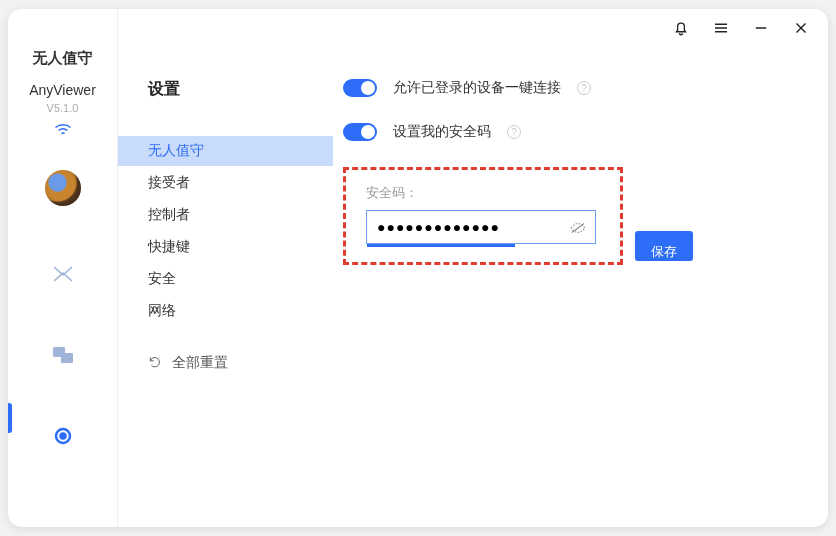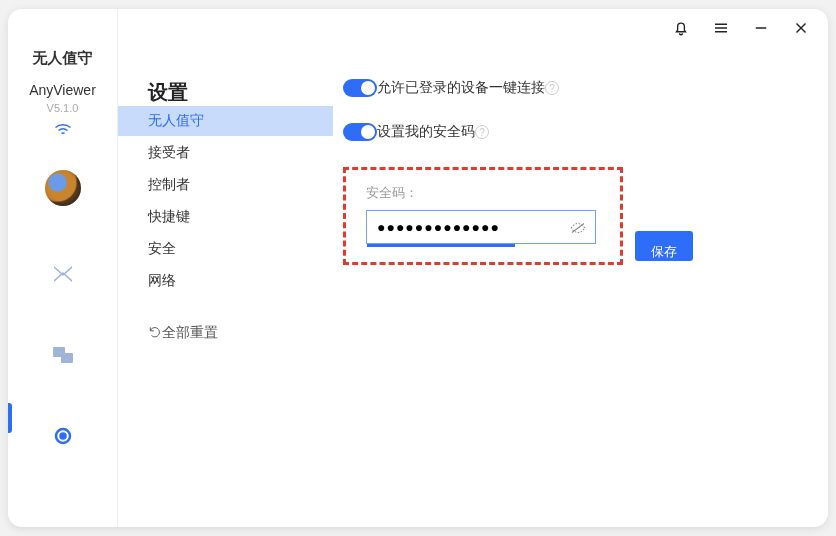--- a/index.html
+++ b/index.html
@@ -42,34 +42,34 @@
   .rail-indicator {
     position:absolute; left:0; width:4px; height:30px; background:#2d6df8; border-radius:0 3px 3px 0;
     top: 394px;
   }
 
   
   .midnav {
     width: 215px; height: 100%; padding: 70px 0 0 0;
     display:flex; flex-direction:column;
   }
-  .midnav h2 { font-size: 20px; color:#222; font-weight:700; padding-left: 30px; }
+  .midnav h2 { font-size: 16px; color:#222; font-weight:700; padding-left: 30px; margin-bottom: 36px; }
   .midnav .mitem {
     height: 30px; display:flex; align-items:center; padding-left: 30px;
     font-size: 14px; color:#333; cursor:pointer; margin-bottom: 2px;
   }
   .midnav .mitem.selected { background:#c9dbfa; color:#2d6df8; font-weight:500; }
-  .midnav .reset { margin-top: 26px; padding-left: 30px; display:flex; align-items:center; font-size:14px; color:#555; cursor:pointer; }
+  .midnav .reset { margin-top: 26px; padding-left: 30px; display:flex; align-items:center; gap:10px; font-size:14px; color:#555; cursor:pointer; }
   .midnav .reset svg { width:14px; height:14px; stroke:#555; stroke-width:1.6; fill:none; }
 
   
   .main { flex:1; padding: 70px 40px 0 10px; }
   .main h2 { font-size: 20px; color:#222; font-weight:700; margin-bottom: 36px; }
 
-  .row { display:flex; align-items:center; gap:0; margin-bottom: 26px; }
+  .row { display:flex; align-items:center; gap:16px; margin-bottom: 26px; }
   .toggle {
     width: 34px; height: 18px; border-radius: 9px; background:#2d6df8; position:relative; cursor:pointer;
   }
   .toggle::after {
     content:""; position:absolute; right:2px; top:2px; width:14px; height:14px; border-radius:50%; background:#fff;
   }
   .row-label { font-size: 14px; color:#333; }
   .help {
     width:14px; height:14px; border-radius:50%; border:1px solid #ccc; color:#ccc;
     font-size:10px; display:inline-flex; align-items:center; justify-content:center; cursor:pointer;

